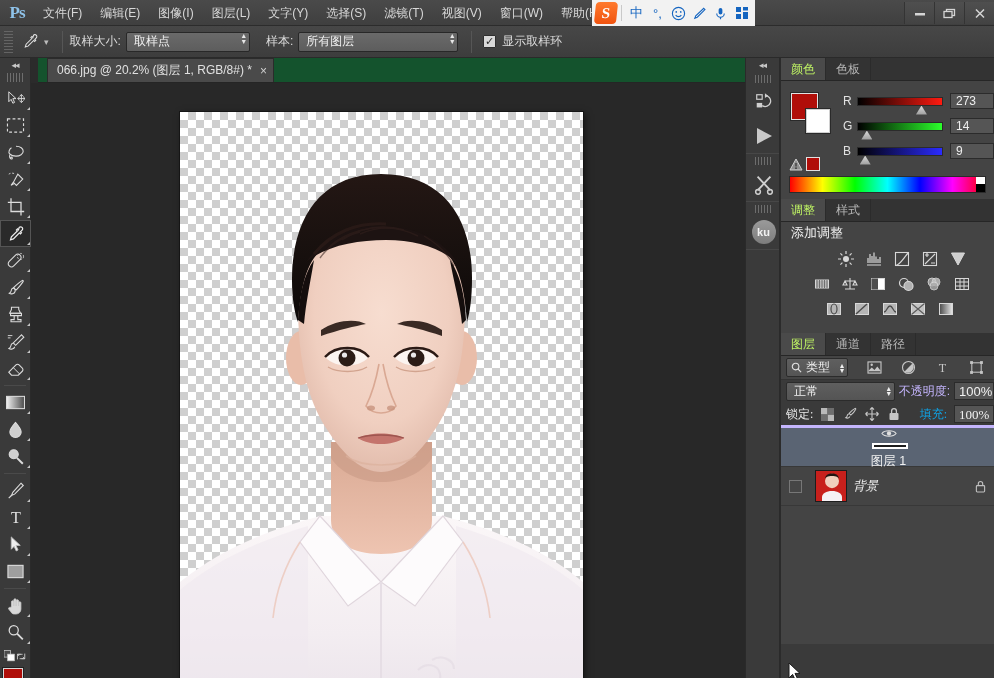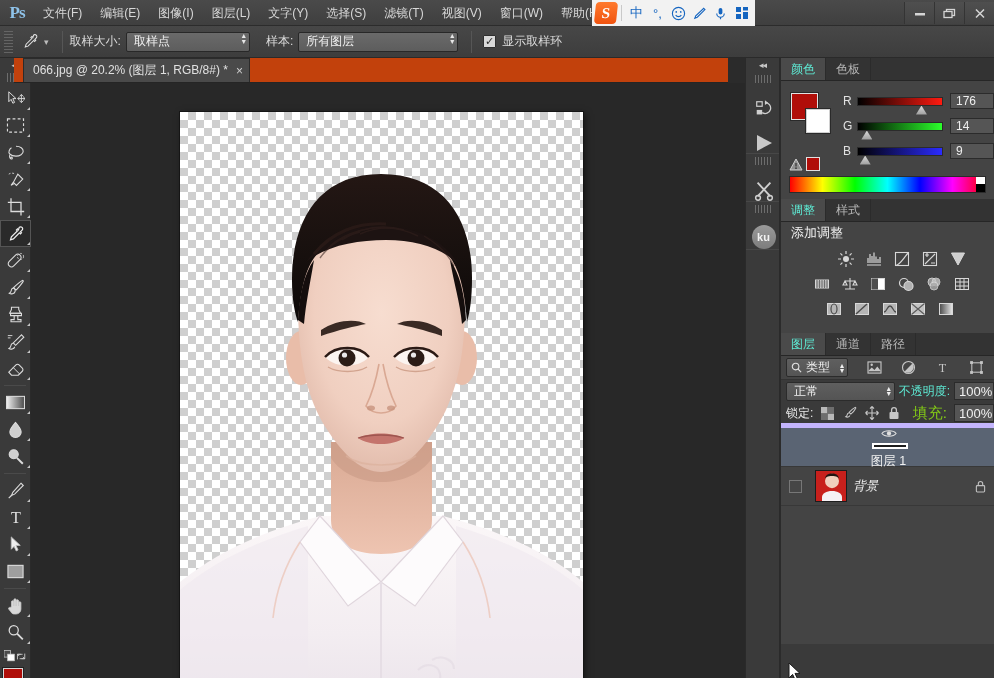--- a/index.html
+++ b/index.html
@@ -113,22 +113,22 @@
   }
   .tb-sep { height: 1px; background: #2b2b2b; border-bottom: 1px solid #4a4a4a; margin: 3px 4px; }
   .swatches { position: relative; width: 31px; height: 42px; margin-top: 3px; }
   .sw-fg {
     position: absolute; left: 3px; top: 2px; width: 20px; height: 20px;
     border: 1px solid #d8d8d8; box-shadow: 0 0 0 1px #222;
   }
 
   
   .tabbar {
-    position: absolute; left: 14px; top: 58px; width: 714px; height: 25px;
-    background: #c2410c; border-bottom: 1px solid #252525;
+    position: absolute; left: 38px; top: 58px; width: 714px; height: 25px;
+    background: #14532d; border-bottom: 1px solid #252525;
     display: flex; align-items: center;
   }
   .doctab {
     height: 24px; background: #4a4a4a; border: 1px solid #2b2b2b; border-bottom: none;
     display: flex; align-items: center; padding: 0 6px 0 9px; margin-left: 9px;
     font-size: 12px; color: #e0e0e0; white-space: nowrap;
   }
   .doctab .x { margin-left: 8px; color: #cfcfcf; font-size: 12px; }
 
   
@@ -156,41 +156,41 @@
   }
   .md-collapse {
     height: 14px; display: flex; align-items: center; justify-content: center;
     color: #c8c8c8; font-size: 9px; letter-spacing: -1px;
   }
   .md-grip {
     height: 8px; width: 16px; margin: 3px auto 2px;
     background-image: repeating-linear-gradient(90deg,#6d6d6d 0 1px, transparent 1px 3px);
   }
   .md-btn {
-    width: 35px; height: 34px; display: flex; align-items: flex-end; justify-content: center;
+    width: 35px; height: 34px; display: flex; align-items: center; justify-content: center;
   }
   .md-sep { height: 1px; background: #2c2c2c; border-bottom: 1px solid #474747; }
   .ku-badge {
     width: 24px; height: 24px; border-radius: 50%;
     background: linear-gradient(#9a9a9a,#7d7d7d);
     color: #f2f2f2; font-size: 11px; font-weight: bold;
     display: flex; align-items: center; justify-content: center;
   }
 
   
   .rightcol { position: absolute; left: 781px; top: 58px; width: 213px; height: 620px; background: #3a3a3a; }
   .panel-tabs {
     display: flex; height: 23px; background: #333; border-bottom: 1px solid #262626;
     align-items: flex-end;
   }
   .ptab {
     height: 22px; line-height: 22px; padding: 0 10px; font-size: 12px;
     color: #b6b6b6; border-right: 1px solid #2b2b2b;
   }
-  .ptab.active { background: #4a4a4a; color: #5eead4; }
+  .ptab.active { background: #4a4a4a; color: #bef264; }
   .panel-body { background: #444; }
 
   
   .color-body { height: 118px; position: relative; padding: 9px 8px 0 8px; }
   .c-sw-wrap { position: absolute; left: 10px; top: 12px; width: 42px; height: 40px; }
   .c-sw-fg { position: absolute; left: 0; top: 0; width: 27px; height: 27px;
              border: 1px solid #e2e2e2; box-shadow: 0 0 0 1px #2a2a2a; }
   .c-sw-bg { position: absolute; left: 15px; top: 16px; width: 24px; height: 24px;
              background: #fff; border: 1px solid #d0d0d0; box-shadow: 0 0 0 1px #2a2a2a; }
   .slider-row { position: absolute; left: 62px; display: flex; align-items: center; height: 16px; }
@@ -245,21 +245,22 @@
     width: 118px; height: 19px; background: linear-gradient(#5f5f5f,#545454);
     border: 1px solid #2b2b2b; border-radius: 2px; display: flex; align-items: center;
     padding: 0 3px 0 7px; font-size: 12px; color: #f0f0f0;
   }
   .num-field {
     height: 18px; line-height: 17px; background: #555; border: 1px solid #2b2b2b;
     color: #f0f0f0; font-size: 13px; padding: 0 2px 0 4px; width: 40px;
   }
   .lay-row3 {
     height: 25px; display: flex; align-items: center; padding-left: 5px; gap: 7px;
-    border-bottom: 5px solid #c4b5fd;
+    border-bottom: 3px solid #c4b5fd;
+    font-family: Liberation Serif, serif;
   }
   .lock-ico { width: 15px; height: 15px; display:flex; align-items:center; justify-content:center; }
   .layer-list { background: #444; }
   .layer-row {
     height: 39px; display: flex; align-items: center; gap: 6px;
     border-bottom: 1px solid #383838; padding-left: 2px;
   }
   .layer-row.selected { background: #5a6473; flex-direction: column; }
   .eye-cell { width: 24px; display: flex; align-items: center; justify-content: center; }
   .vis-off {
@@ -698,21 +699,21 @@
       <div class="c-sw-wrap">
         <div class="c-sw-fg" style="background:#b00e09"></div>
         <div class="c-sw-bg"></div>
       </div>
 
       <div class="slider-row" style="top:12px">
         <div class="sl-label">R</div>
         <div class="sl-track" style="background:linear-gradient(90deg,#000,#ff1a10)">
           <div class="sl-thumb" style="left:69%"></div>
         </div>
-        <div class="sl-val">176</div>
+        <div class="sl-val">273</div>
       </div>
 
       <div class="slider-row" style="top:37px">
         <div class="sl-label">G</div>
         <div class="sl-track" style="background:linear-gradient(90deg,#000,#2bff2b)">
           <div class="sl-thumb" style="left:4%"></div>
         </div>
         <div class="sl-val">14</div>
       </div>
 
@@ -912,21 +913,21 @@
     </div>
 
     <div class="lay-row2">
       <div class="blend-sel">
         <span>正常</span>
         <span style="margin-left:auto;display:flex;flex-direction:column;line-height:5px;font-size:8px">
             <span>▴</span>
             <span>▾</span>
           </span>
       </div>
-      <div style="font-size:12px;color:#5eead4;white-space:nowrap">不透明度:</div>
+      <div style="font-size:12px;color:#c4b5fd;white-space:nowrap">不透明度:</div>
       <div class="num-field">100%</div>
     </div>
 
     <div class="lay-row3">
       <div style="font-size:12px;color:#e8e8e8;white-space:nowrap">锁定:</div>
       <div class="lock-ico">
         <svg width="13" height="13" viewBox="0 0 14 14">
             <rect x="0" y="0" width="7" height="7" fill="#b9b9b9"></rect>
             <rect x="7" y="7" width="7" height="7" fill="#b9b9b9"></rect>
             <rect x="7" y="0" width="7" height="7" fill="#6e6e6e"></rect>
@@ -943,21 +944,21 @@
         <svg width="14" height="14" viewBox="0 0 14 14">
             <path d="M7 0.5v13M0.5 7h13M7 .5 5 2.6M7 .5l2 2.1M7 13.5l-2-2.1M7 13.5l2-2.1M.5 7l2.1-2M.5 7l2.1 2M13.5 7l-2.1-2M13.5 7l-2.1 2" stroke="#c6c6c6" stroke-width="1.1" fill="none"></path>
           </svg>
       </div>
       <div class="lock-ico">
         <svg width="12" height="14" viewBox="0 0 12 14">
             <rect x="1.5" y="6" width="9" height="7" rx="1" fill="#c6c6c6"></rect>
             <path d="M3.6 6V4a2.4 2.4 0 0 1 4.8 0v2" fill="none" stroke="#c6c6c6" stroke-width="1.3"></path>
           </svg>
       </div>
-      <div style="font-size:15px;color:#84cc16;margin-left:auto;white-space:nowrap">填充:</div>
+      <div style="font-size:12px;color:#0ea5e9;margin-left:auto;white-space:nowrap">填充:</div>
       <div class="num-field" style="margin-right:0">100%</div>
     </div>
 
     <div class="layer-list">
 
       <div class="layer-row selected">
         <div class="eye-cell">
           <svg width="16" height="11" viewBox="0 0 18 12">
               <path d="M1 6c3-4 13-4 16 0-3 4-13 4-16 0z" fill="none" stroke="#e0e0e0" stroke-width="1.2"></path>
               <circle cx="9" cy="6" r="2.4" fill="#e0e0e0"></circle>

